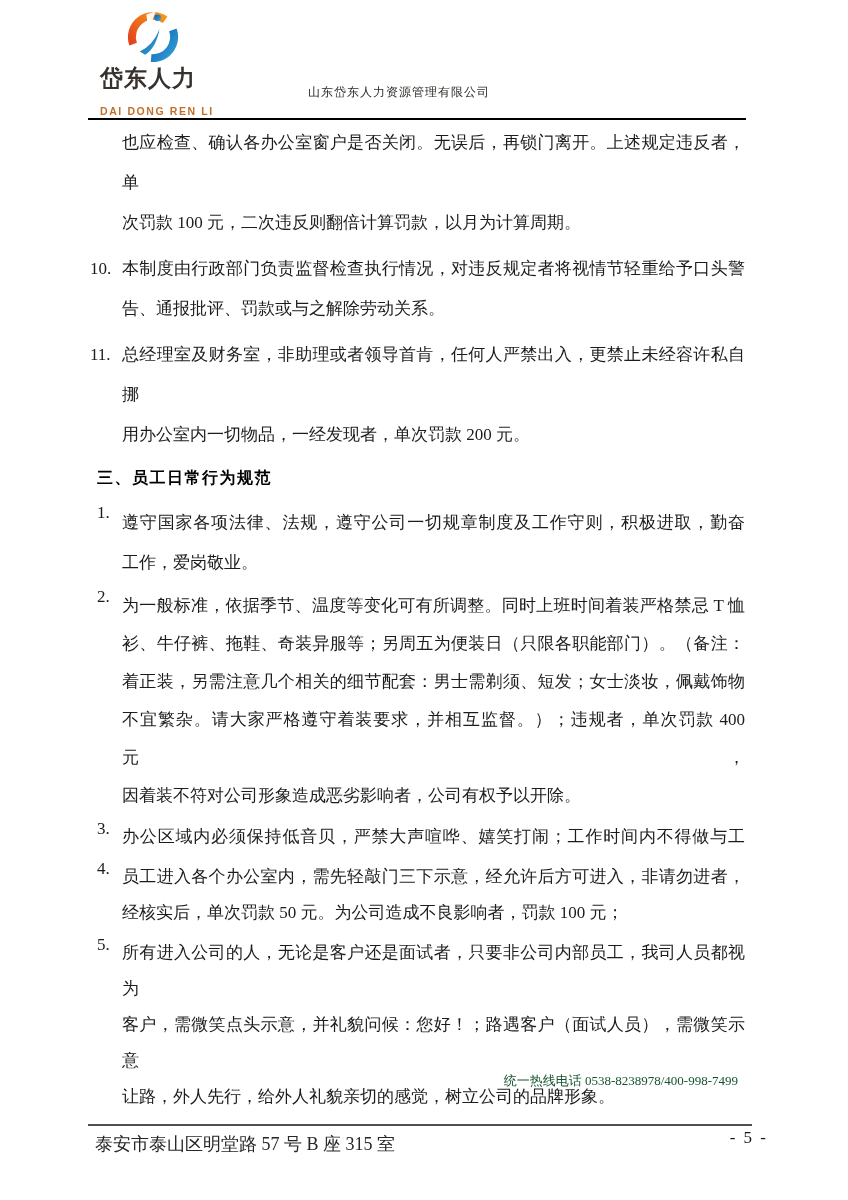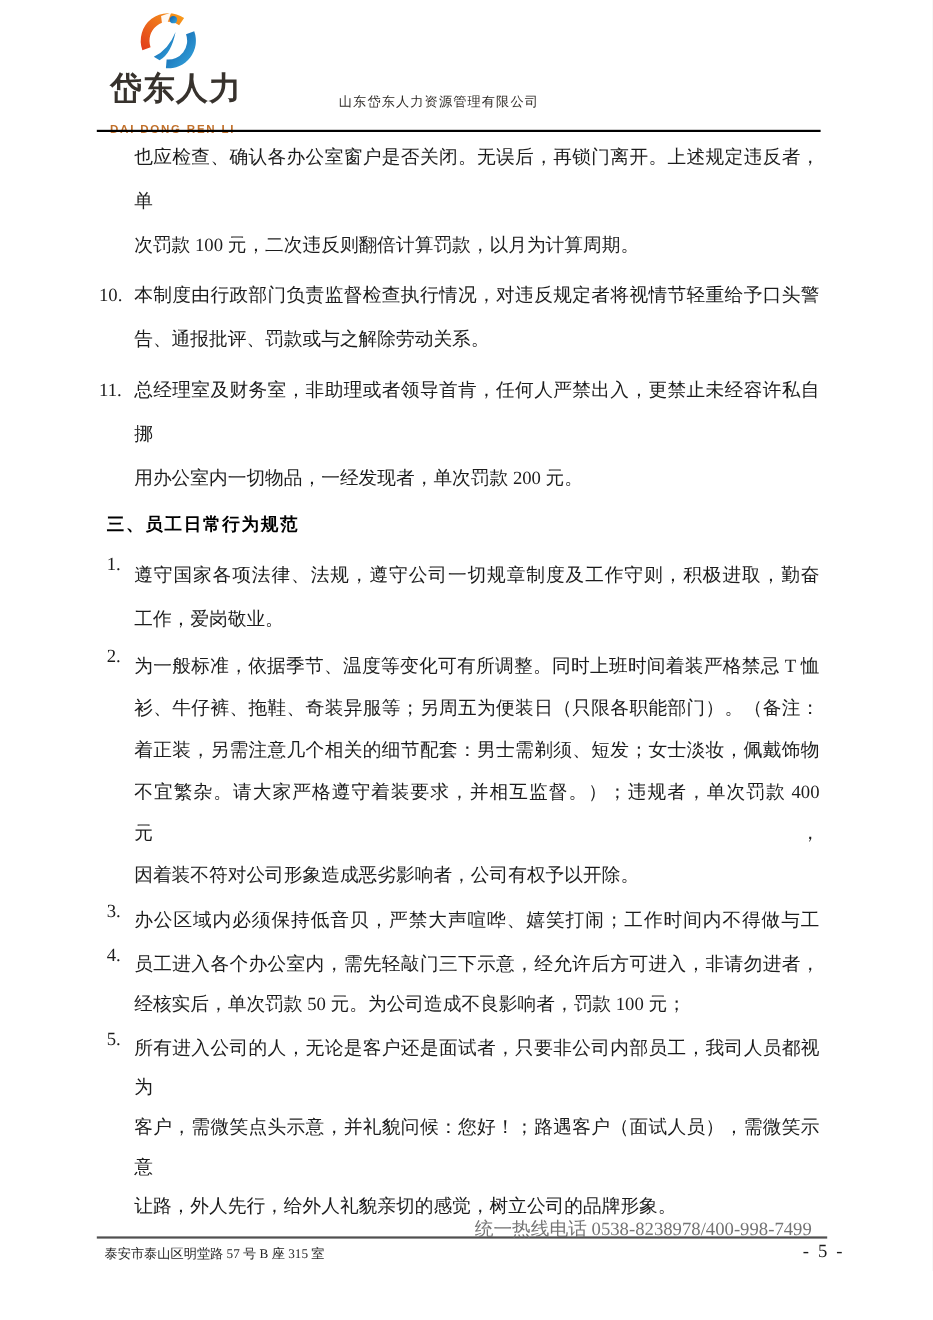--- a/index.html
+++ b/index.html
@@ -5,21 +5,21 @@
   html,body { margin:0; padding:0; background:#e9e9e9; }
   .page {
     position:relative; width:848px; height:1200px; margin:0 auto;
     background:#ffffff; overflow:hidden;
     font-family:"Liberation Serif","DejaVu Serif",serif;
     color:#1c1c1c;
   }
   
   .logo { position:absolute; left:100px; top:4px; width:140px; }
   .logo-mark { display:block; margin:0 auto 0 20px; }
-  .logo-cn { font-size:29px; font-weight:bold; color:#37322d;
+  .logo-cn { font-size:23px; font-weight:bold; color:#37322d;
              font-family:"Liberation Sans","DejaVu Sans",sans-serif;
              letter-spacing:1px; line-height:1.1; margin-top:-4px; }
   .logo-en { font-size:10.5px; font-weight:bold; color:#c2702a;
              font-family:"Liberation Sans","DejaVu Sans",sans-serif;
              letter-spacing:1.6px; margin-top:14px; }
   .company-name { position:absolute; left:308px; top:84px;
                   font-size:12px; color:#2e2a26; letter-spacing:1px; }
   .header-rule { position:absolute; left:88px; right:102px; top:118px;
                  height:2px; background:#000; }
   
@@ -37,23 +37,23 @@
   .item .txt { flex:1; }
   #rules .item { margin-bottom:4px; }
   #rules .num { padding-left:7px; width:25px; flex:0 0 25px; }
   #rules .lh38 ~ .txt .line, #rules .item .num { line-height:inherit; }
   .section-heading { margin:8px 0 10px 7px; font-size:16px; font-weight:bold;
                      color:#000; letter-spacing:1.5px; line-height:30px; }
   
   .footer-rule { position:absolute; left:88px; right:96px; top:1124px;
                  height:2px; background:#4f4f4f; }
   .footer-address { position:absolute; left:95px; top:1132px;
-                    font-size:12px; color:#262626; }
-  .footer-hotline { position:absolute; right:110px; top:1106px;
-                    font-size:17px; color:#737373; }
+                    font-size:18px; color:#262626; }
+  .footer-hotline { position:absolute; right:110px; top:1072px;
+                    font-size:13px; color:#14532d; }
   .page-number { position:absolute; right:80px; top:1128px;
                  font-size:17px; color:#1a1a1a; letter-spacing:2px; }
 </style>
 </head>
 <body>
 
 <div class="page">
 
   <div class="logo">
     <svg class="logo-mark" width="66" height="66" viewBox="0 0 100 100">

